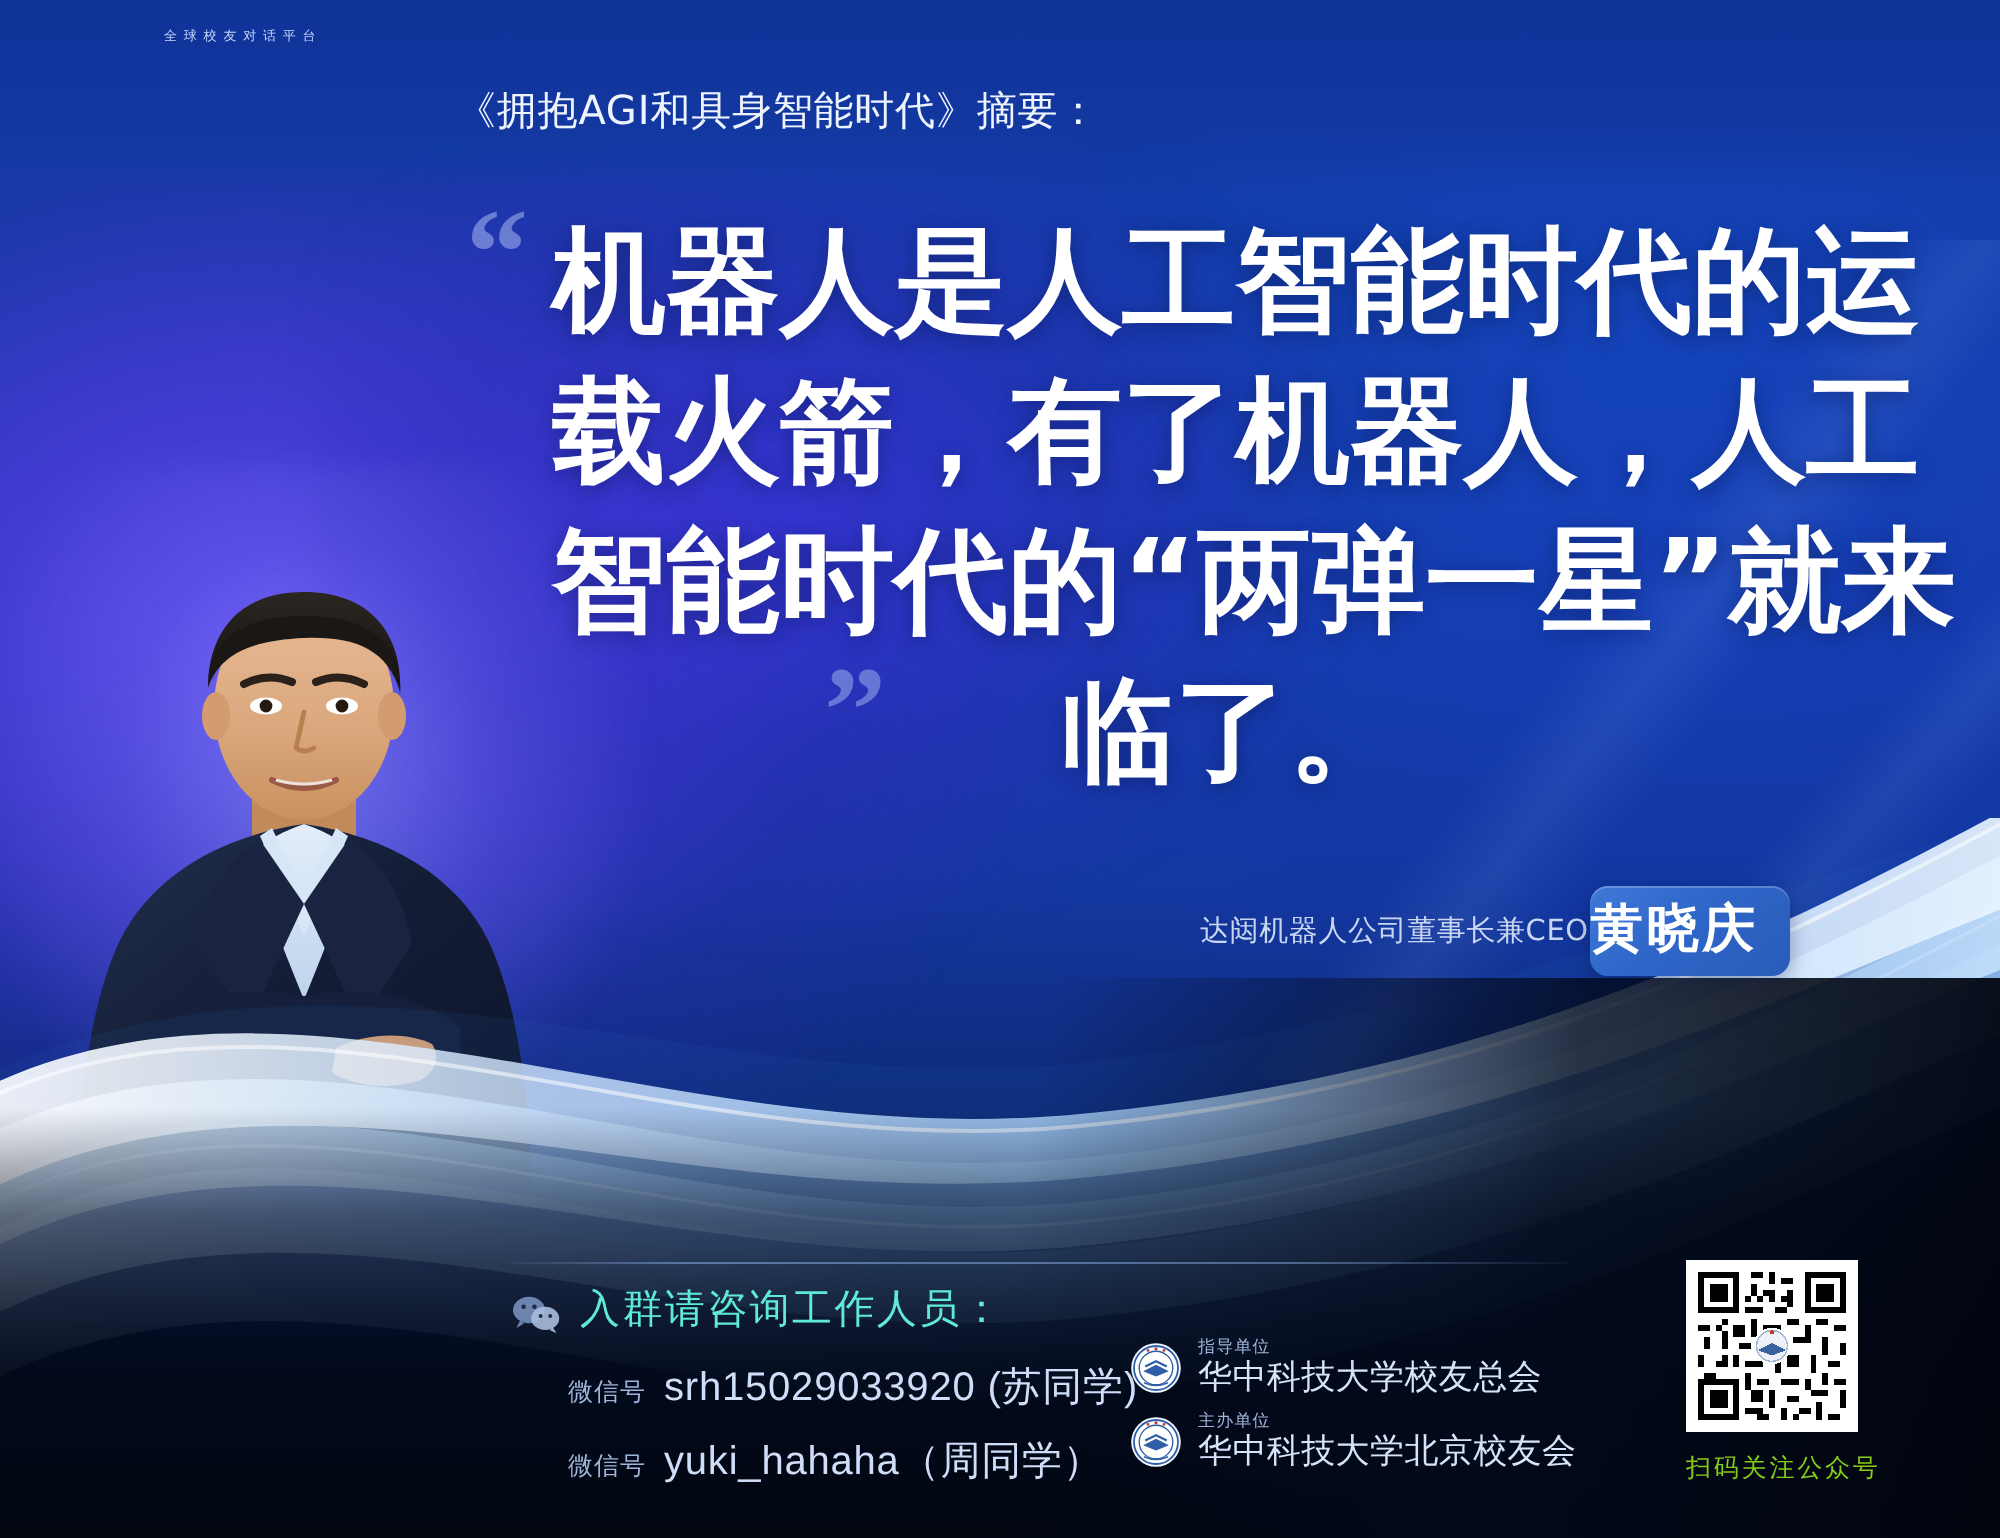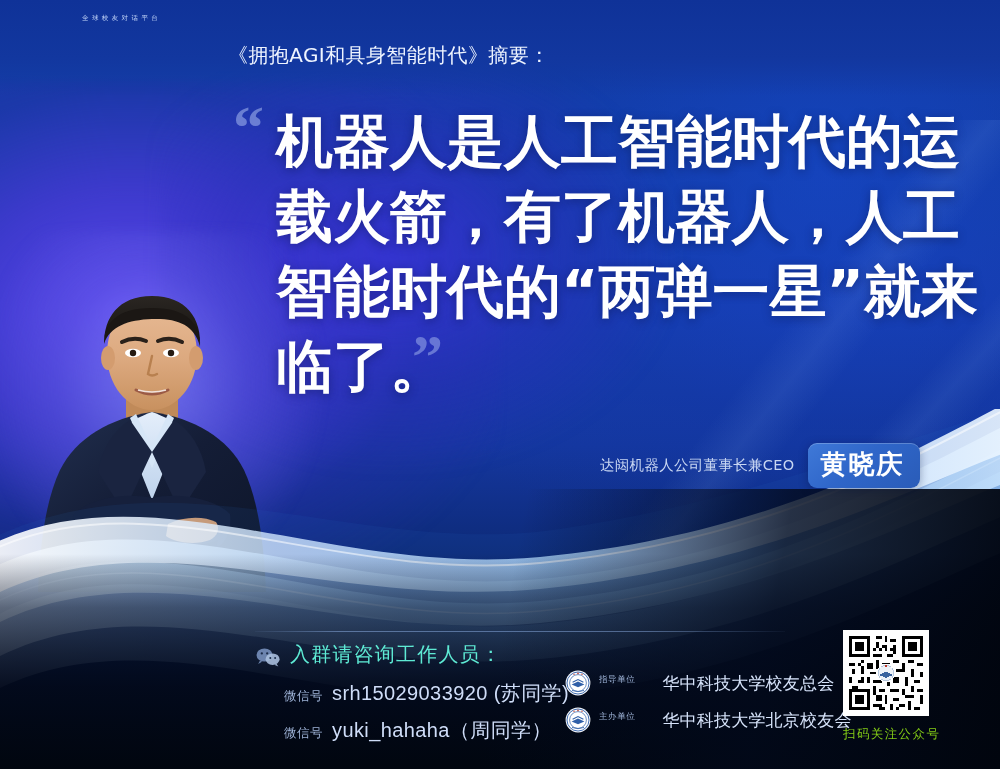--- a/index.html
+++ b/index.html
@@ -111,34 +111,35 @@
   }
   .qline{
     font-family:"DejaVu Sans",sans-serif;
     font-weight:bold;
     font-size:57px;
     line-height:75px;
     color:#ffffff;
     letter-spacing:0px;
     white-space:nowrap;
     text-shadow:0 2px 10px rgba(8,20,70,.45);
+    text-align:center;
   }
 
   
   .attrib{
     position:absolute;left:600px;top:443px;
-    display:flex;align-items:center;gap:14px;
+    display:flex;align-items:center;gap:1px;
   }
   .attrib-role{
     font-size:14.5px;color:#c8d6f2;letter-spacing:.3px;white-space:nowrap;
     font-family:"DejaVu Sans",sans-serif;
   }
   .name-badge{
     position:relative;
-    padding:4px 16px 6px 12px;
+    padding:4px 16px 6px 0;
     border-radius:9px;
     background:linear-gradient(140deg,#3f79d8 0%,#2f66c9 45%,#2a5cb8 100%);
     box-shadow:0 2px 10px rgba(4,16,60,.35), inset 0 1px 0 rgba(255,255,255,.22);
     font-size:26px;font-weight:bold;color:#ffffff;letter-spacing:2px;
     font-family:"DejaVu Sans",sans-serif;white-space:nowrap;
   }
 
   
   .divider{
     position:absolute;left:255px;top:631px;width:530px;height:1px;
@@ -153,21 +154,21 @@
   .wx-row{position:absolute;display:flex;align-items:baseline;gap:9px;white-space:nowrap;}
   .wx-row.r1{left:284px;top:680px;}
   .wx-row.r2{left:284px;top:717px;}
   .wx-label{font-size:12.5px;color:#9fb4d8;font-family:"DejaVu Sans",sans-serif;letter-spacing:.5px;}
   .wx-value{font-size:20px;color:#cfddf8;font-family:"Liberation Sans",sans-serif;letter-spacing:.4px;}
 
   .org-row{position:absolute;display:flex;align-items:center;gap:8px;}
   .org-row.o1{left:565px;top:670px;}
   .org-row.o2{left:565px;top:707px;align-items:center;}
   .org-seal{width:26px;height:26px;flex:none;}
-  .org-texts{display:flex;line-height:1;gap:27px;}
+  .org-texts{display:flex;flex-direction:column;line-height:1;}
   .org-kind{font-size:8.5px;color:#9fb4d8;letter-spacing:.6px;margin-bottom:2px;font-family:"DejaVu Sans",sans-serif;}
   .org-name{font-size:17px;color:#d6e3fa;letter-spacing:.2px;white-space:nowrap;font-family:"DejaVu Sans",sans-serif;}
 
   .qr-wrap{position:absolute;left:843px;top:630px;width:86px;}
   .qr-box{width:86px;height:86px;background:#fff;padding:0;box-sizing:border-box;position:relative;}
   .qr-cap{
     margin-top:10px;text-align:center;font-size:12.5px;color:#84cc16;letter-spacing:1.4px;
     font-family:"DejaVu Sans",sans-serif;white-space:nowrap;
   }
 </style>

